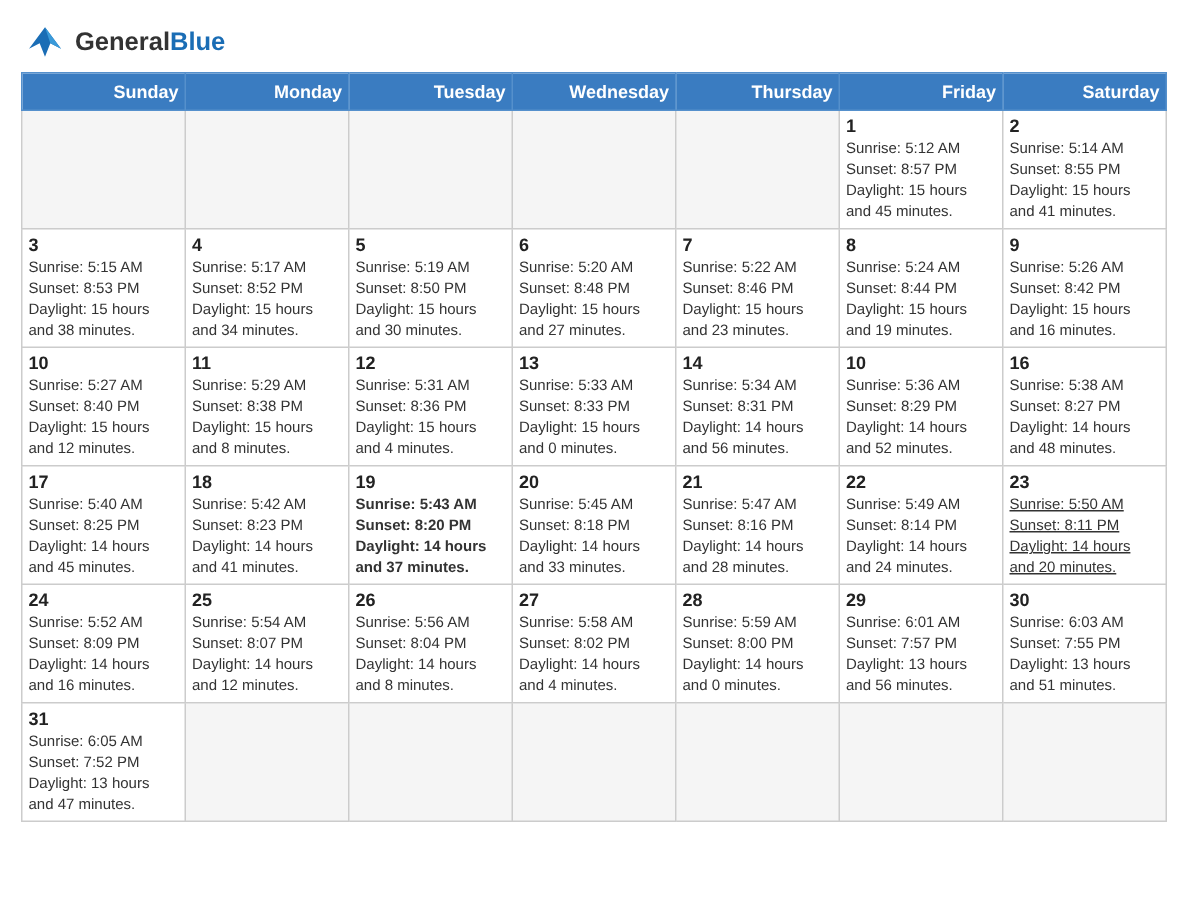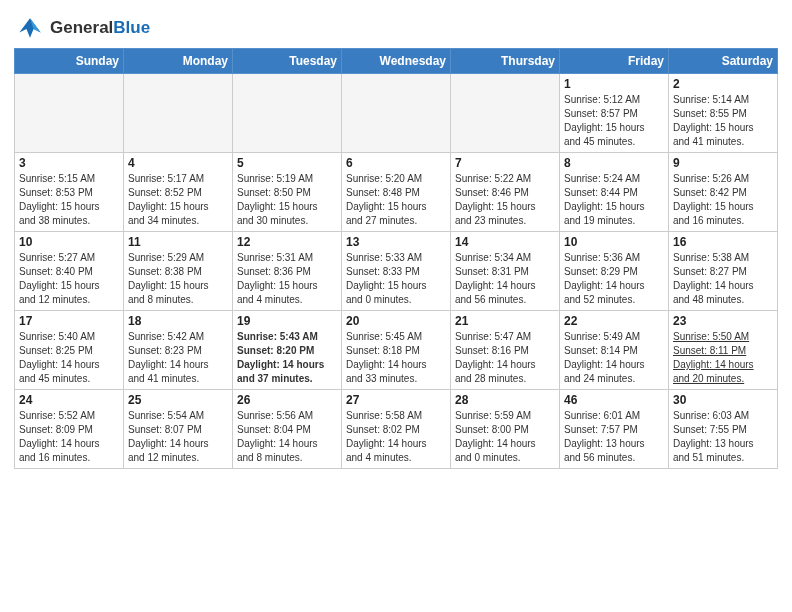--- a/index.html
+++ b/index.html
@@ -322,29 +322,44 @@
 and 4 minutes.</div>
           </td>
           <td>
             <div class="day-number">28</div>
             <div class="day-info" style="white-space: pre-line;">Sunrise: 5:59 AM
 Sunset: 8:00 PM
 Daylight: 14 hours
 and 0 minutes.</div>
           </td>
           <td>
-            <div class="day-number">46</div>
+            <div class="day-number">29</div>
             <div class="day-info" style="white-space: pre-line;">Sunrise: 6:01 AM
 Sunset: 7:57 PM
 Daylight: 13 hours
 and 56 minutes.</div>
           </td>
           <td>
             <div class="day-number">30</div>
             <div class="day-info" style="white-space: pre-line;">Sunrise: 6:03 AM
 Sunset: 7:55 PM
 Daylight: 13 hours
 and 51 minutes.</div>
           </td>
         </tr>
+        <tr>
+          <td>
+            <div class="day-number">31</div>
+            <div class="day-info" style="white-space: pre-line;">Sunrise: 6:05 AM
+Sunset: 7:52 PM
+Daylight: 13 hours
+and 47 minutes.</div>
+          </td>
+          <td class="empty"></td>
+          <td class="empty"></td>
+          <td class="empty"></td>
+          <td class="empty"></td>
+          <td class="empty"></td>
+          <td class="empty"></td>
+        </tr>
       </tbody>
   </table>
 </div>
 
 </body></html>

